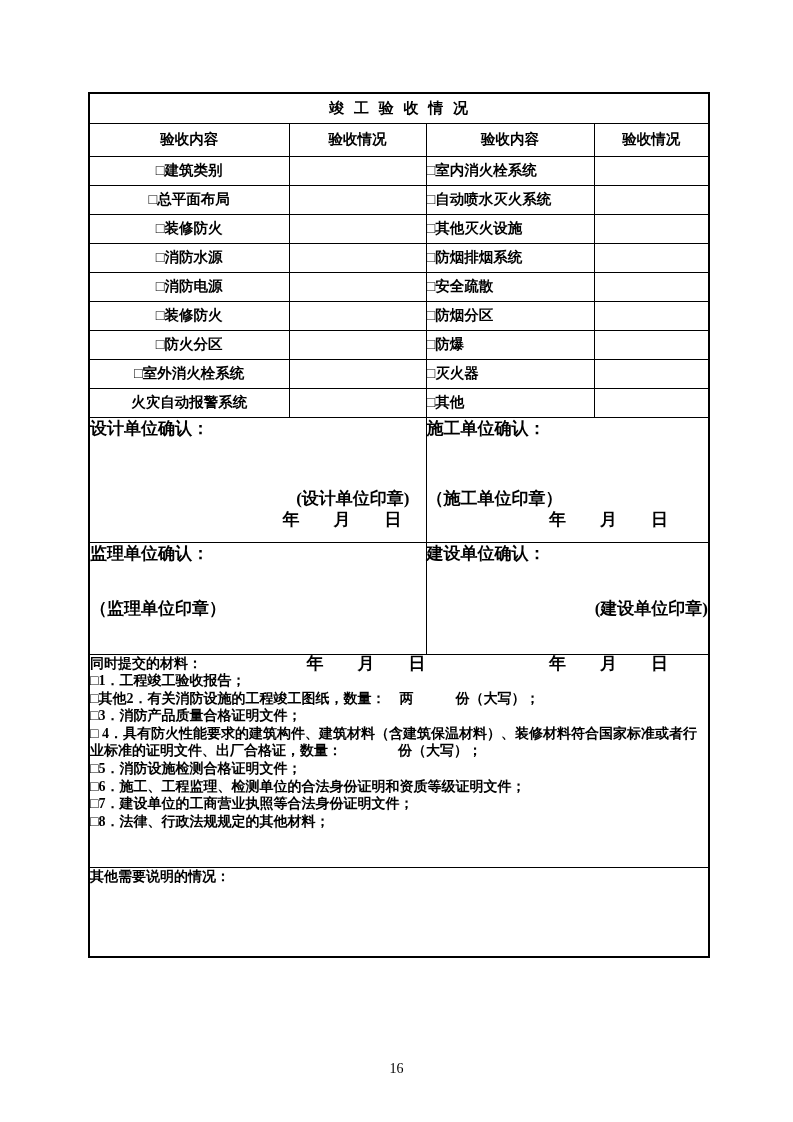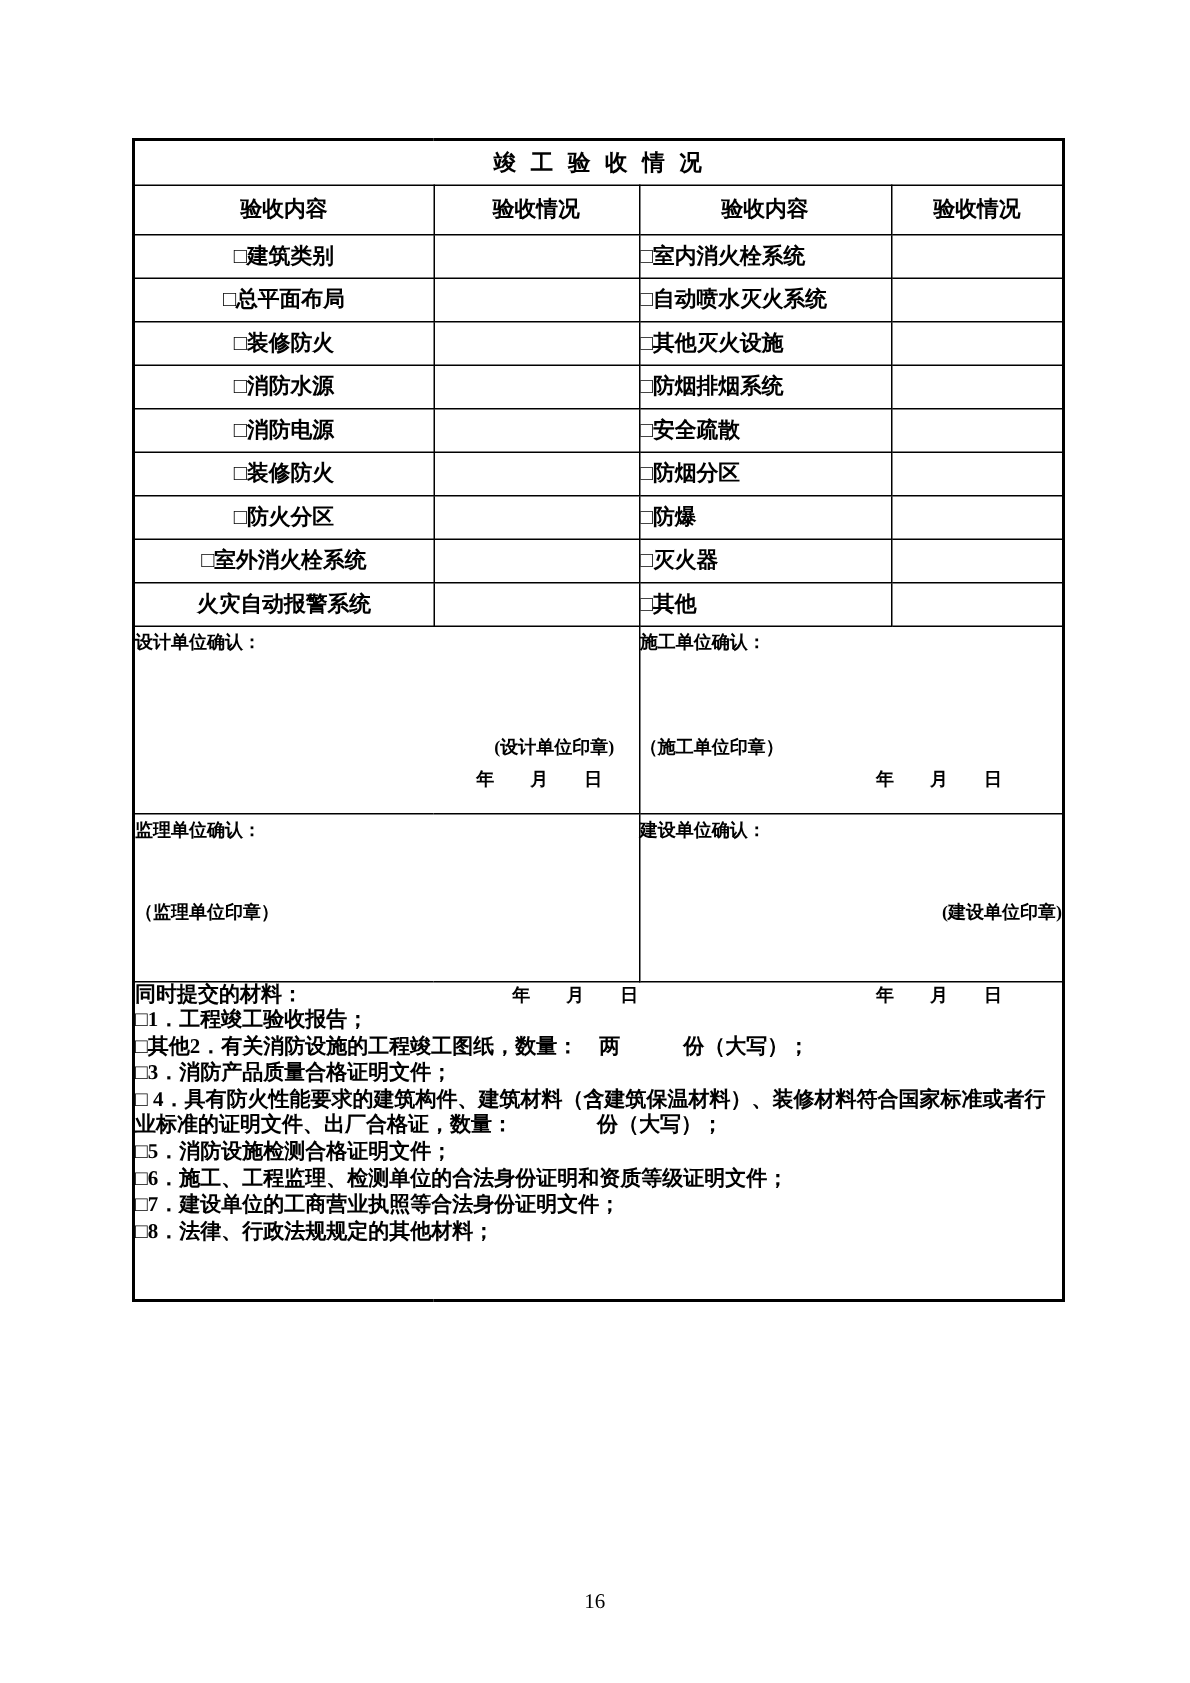--- a/index.html
+++ b/index.html
@@ -34,21 +34,21 @@
     font-weight: bold; font-size: 14.5px;
   }
   .item-cell {
     height: 29px; font-weight: bold; font-size: 14.5px;
     white-space: nowrap; overflow: hidden;
   }
   .item-center { text-align: center; }
   .item-left { text-align: left; padding-left: 6px; }
   .status-cell { height: 29px; }
 
-  .sig-td { vertical-align: top; padding: 5px 6px; font-weight: bold; font-size: 12px; }
+  .sig-td { vertical-align: top; padding: 5px 6px; font-weight: bold; font-size: 17px; }
   .sig-box { display: flex; flex-direction: column; }
   .box-a { height: 112px; }
   .box-b { height: 99px; gap: 34px; }
   .push { margin-top: auto; }
   .t-right { text-align: right; }
   .pr16 { padding-right: 16px; }
   .pr24 { padding-right: 24px; }
   .pr28 { }
   .pr40 { padding-right: 40px; }
   .sig-line { line-height: 21px; white-space: pre-wrap; }
@@ -193,18 +193,23 @@
           <div class="material-line">□其他2．有关消防设施的工程竣工图纸，数量：　两　　　份（大写）；</div>
           <div class="material-line">□3．消防产品质量合格证明文件；</div>
           <div class="material-line">□ 4．具有防火性能要求的建筑构件、建筑材料（含建筑保温材料）、装修材料符合国家标准或者行业标准的证明文件、出厂合格证，数量：　　　　份（大写）；</div>
           <div class="material-line">□5．消防设施检测合格证明文件；</div>
           <div class="material-line">□6．施工、工程监理、检测单位的合法身份证明和资质等级证明文件；</div>
           <div class="material-line">□7．建设单位的工商营业执照等合法身份证明文件；</div>
           <div class="material-line">□8．法律、行政法规规定的其他材料；</div>
         </td>
       </tr>
 
+      <tr>
+        <td colspan="4" class="other-td">
+          <div>其他需要说明的情况：</div>
+        </td>
+      </tr>
     </tbody>
   </table>
 
   <div class="page-number">16</div>
 
 </div>
 
 </body></html>

